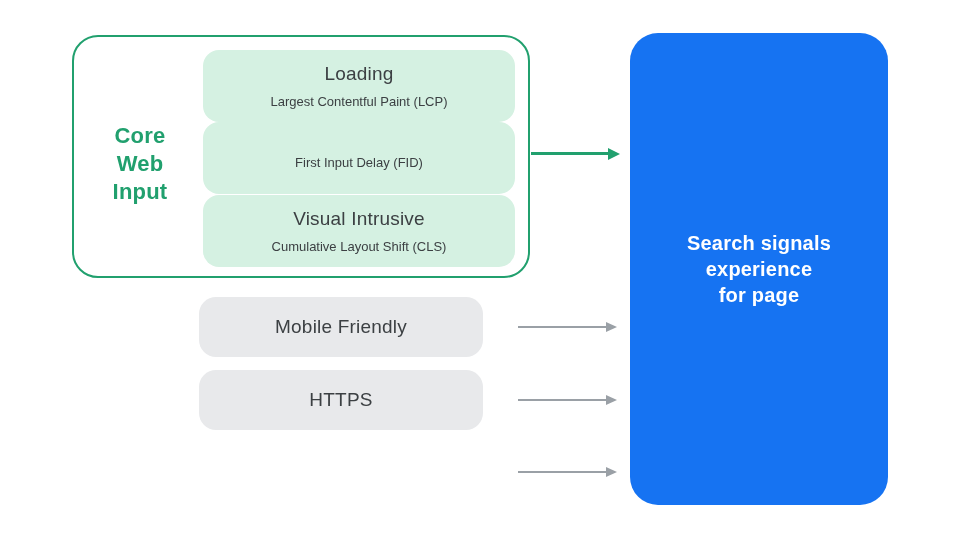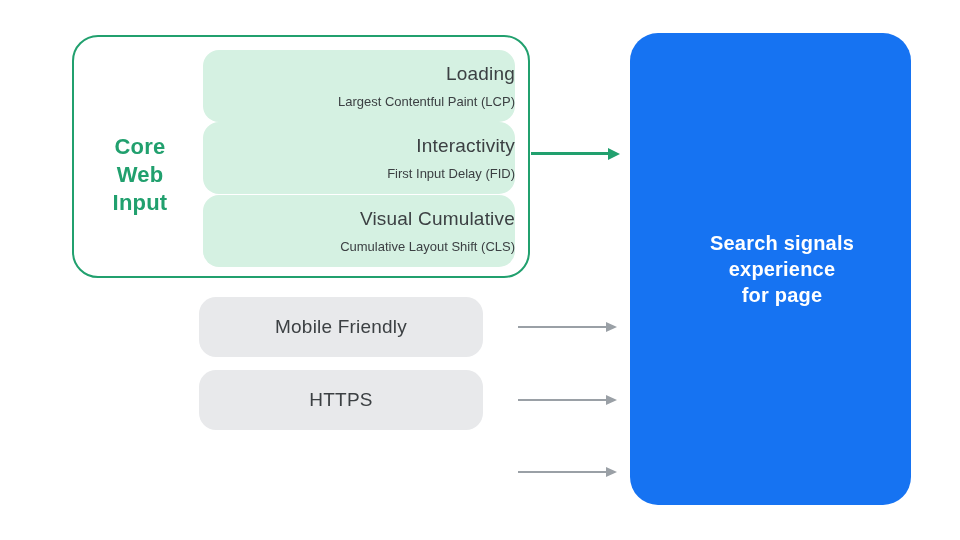--- a/index.html
+++ b/index.html
@@ -24,41 +24,41 @@
     width: 458px;
     height: 243px;
     border: 2.5px solid var(--green, #21a06e);
     border-radius: 26px;
     box-sizing: border-box;
     background: #ffffff;
   }
   .cwv-label {
     position: absolute;
     left: 84px;
-    top: 133px;
+    top: 122px;
     width: 112px;
     text-align: center;
     color: var(--green, #21a06e);
     font-size: 22px;
     font-weight: 700;
     line-height: 28px;
     letter-spacing: 0.2px;
   }
 
   
   .metric-box {
     position: absolute;
     left: 203px;
     width: 312px;
     height: 72px;
     background: var(--green-light, #d5f1e2);
     border-radius: 16px;
     display: flex;
     flex-direction: column;
-    align-items: flex-end;
+    align-items: center;
     justify-content: center;
   }
   .metric-box.m0 { top: 50px; }
   .metric-box.m1 { top: 122px; }
   .metric-box.m2 { top: 195px; }
   .metric-title {
     font-size: 19px;
     font-weight: 500;
     color: var(--text-dark, #3c4043);
     letter-spacing: 0.2px;
@@ -93,21 +93,20 @@
     position: absolute;
     left: 630px;
     top: 33px;
     width: 258px;
     height: 472px;
     background: var(--blue, #1673f2);
     border-radius: 28px;
     display: flex;
     align-items: center;
     justify-content: center;
-    padding-left: 23px;
   }
   .result-label {
     color: #ffffff;
     font-size: 20px;
     font-weight: 700;
     line-height: 26px;
     text-align: center;
     letter-spacing: 0.2px;
   }
 
@@ -156,26 +155,25 @@
     <div>Web</div>
     <div>Input</div>
   </div>
 
   <div class="metric-box m0">
     <div class="metric-title">Loading</div>
     <div class="metric-sub">Largest Contentful Paint (LCP)</div>
   </div>
 
   <div class="metric-box m1">
-    <div class="metric-title">Interactivity</div>
     <div class="metric-sub">First Input Delay (FID)</div>
   </div>
 
   <div class="metric-box m2">
-    <div class="metric-title">Visual Cumulative</div>
+    <div class="metric-title">Visual Intrusive</div>
     <div class="metric-sub">Cumulative Layout Shift (CLS)</div>
   </div>
 
   <div class="signal-box s0">
     <span>Mobile Friendly</span>
   </div>
   <div class="signal-box s1">
     <span>HTTPS</span>
   </div>
 

